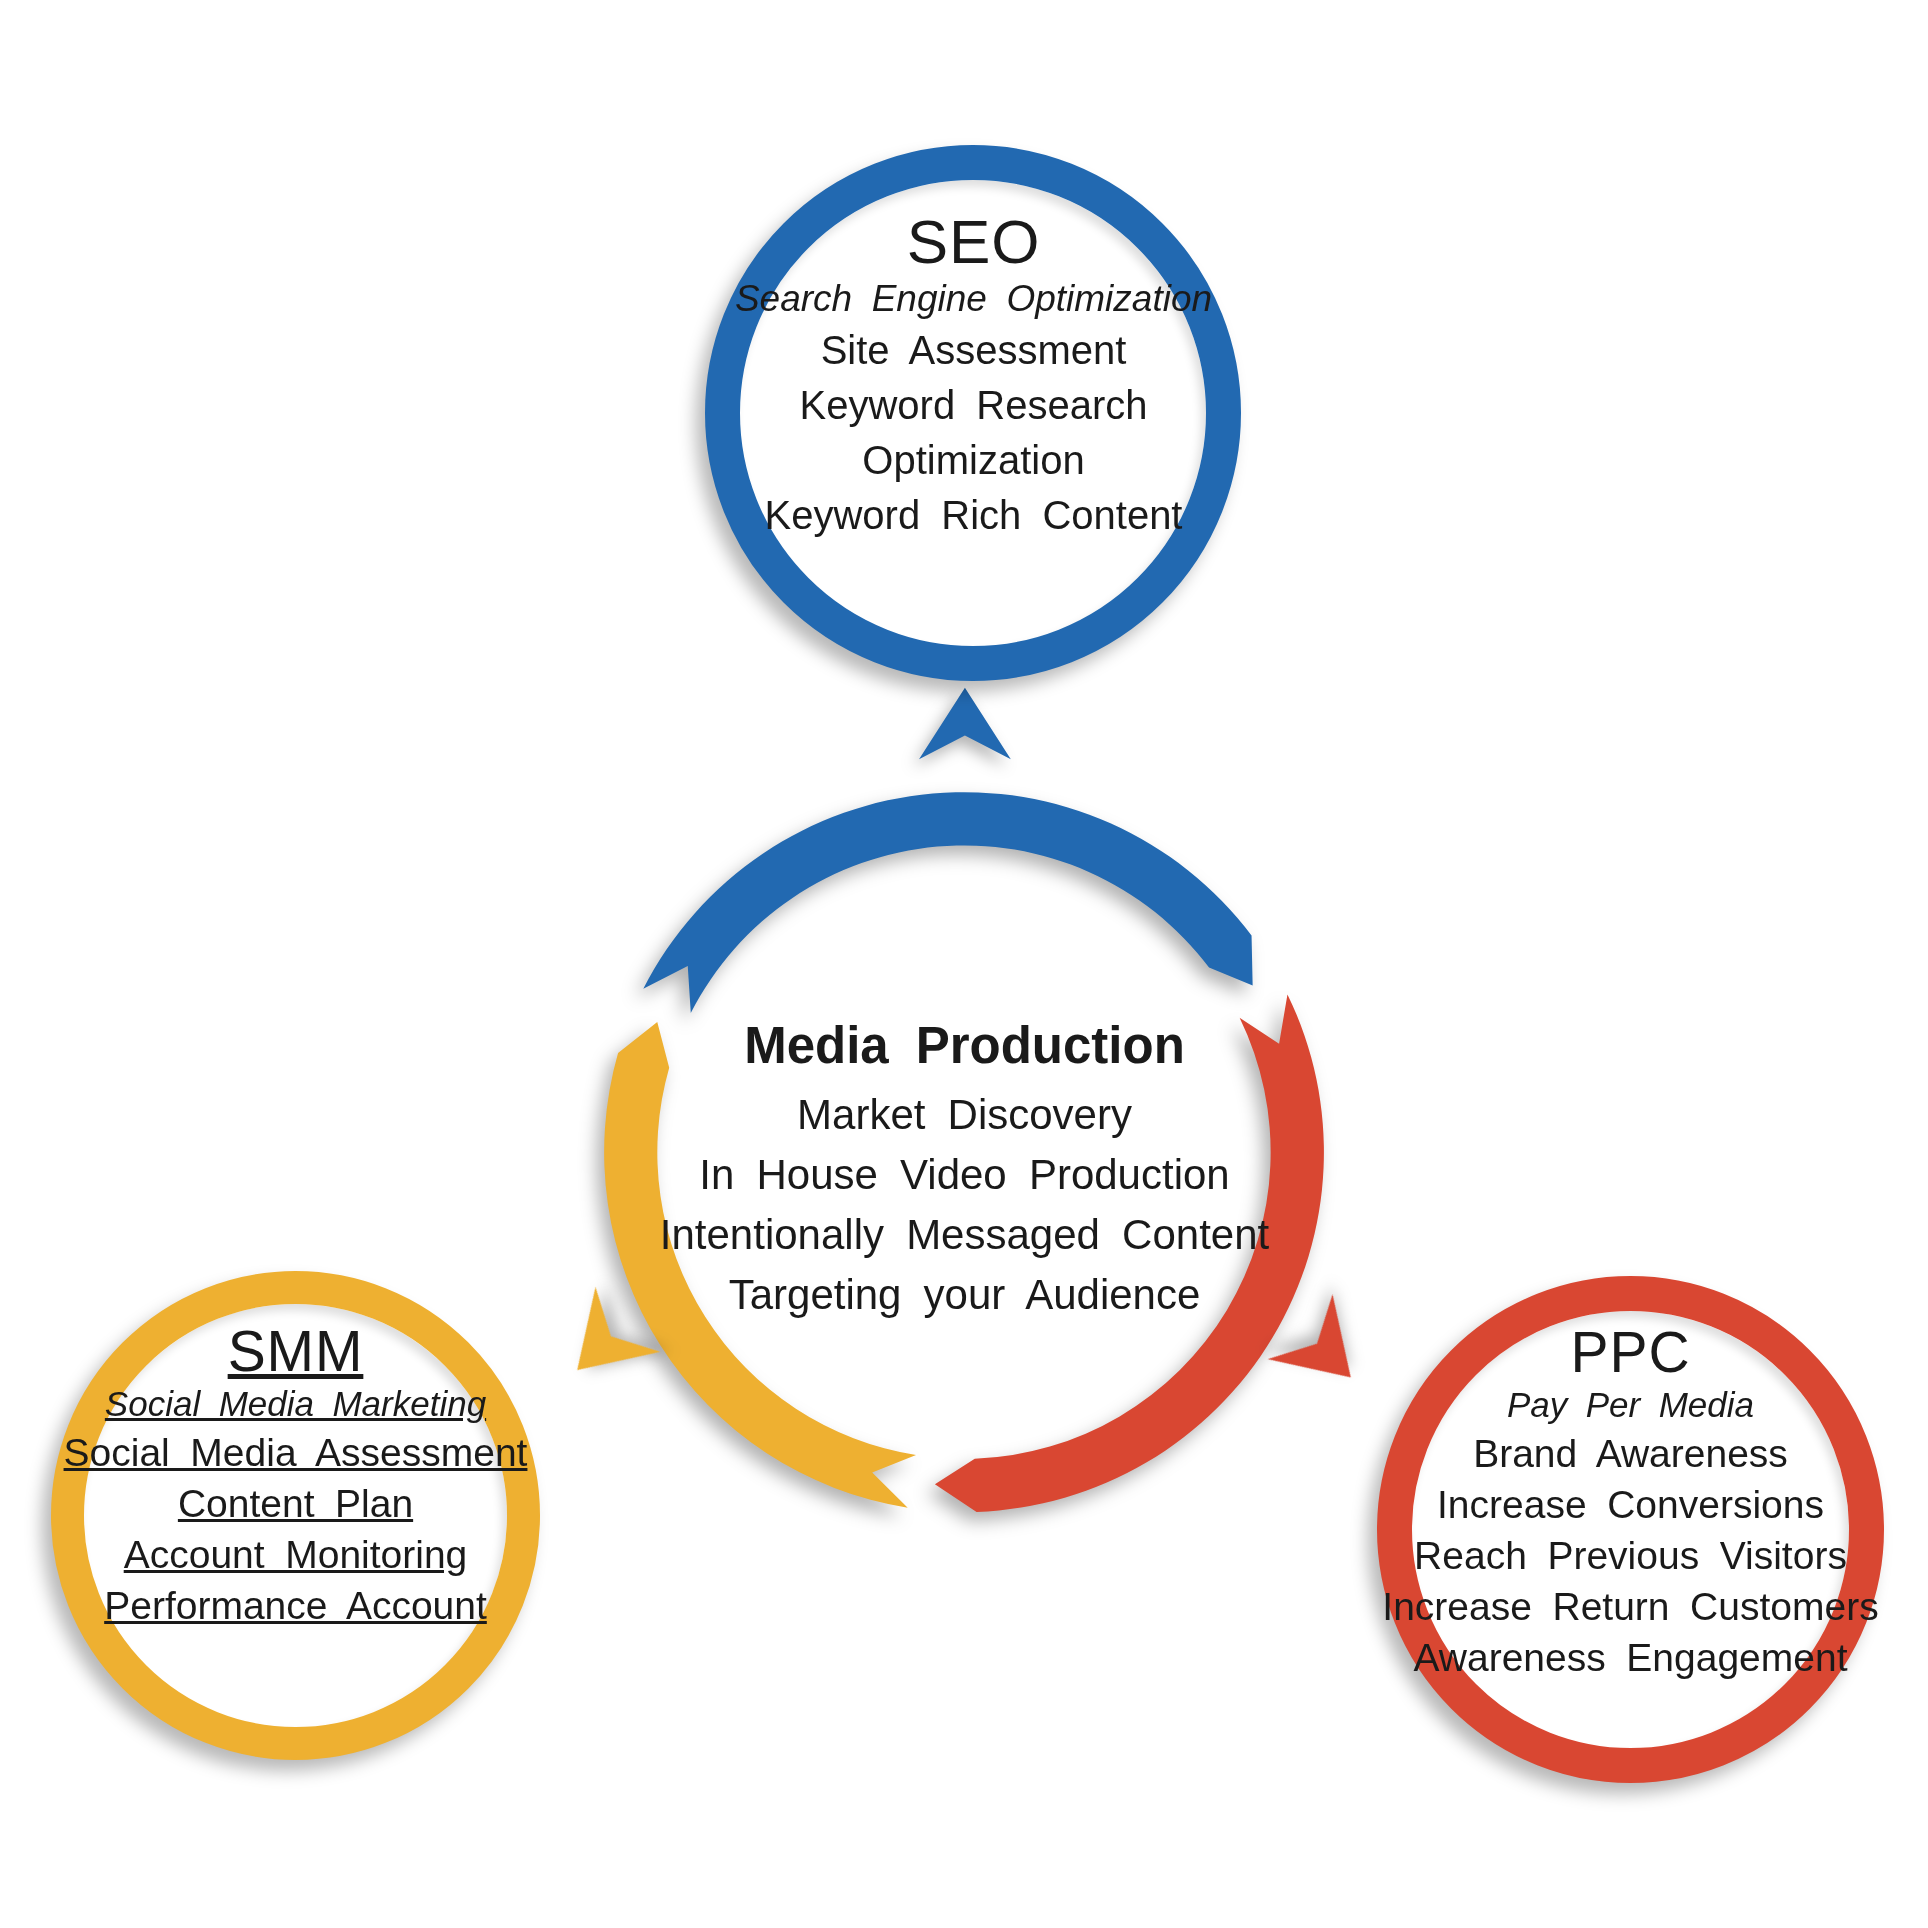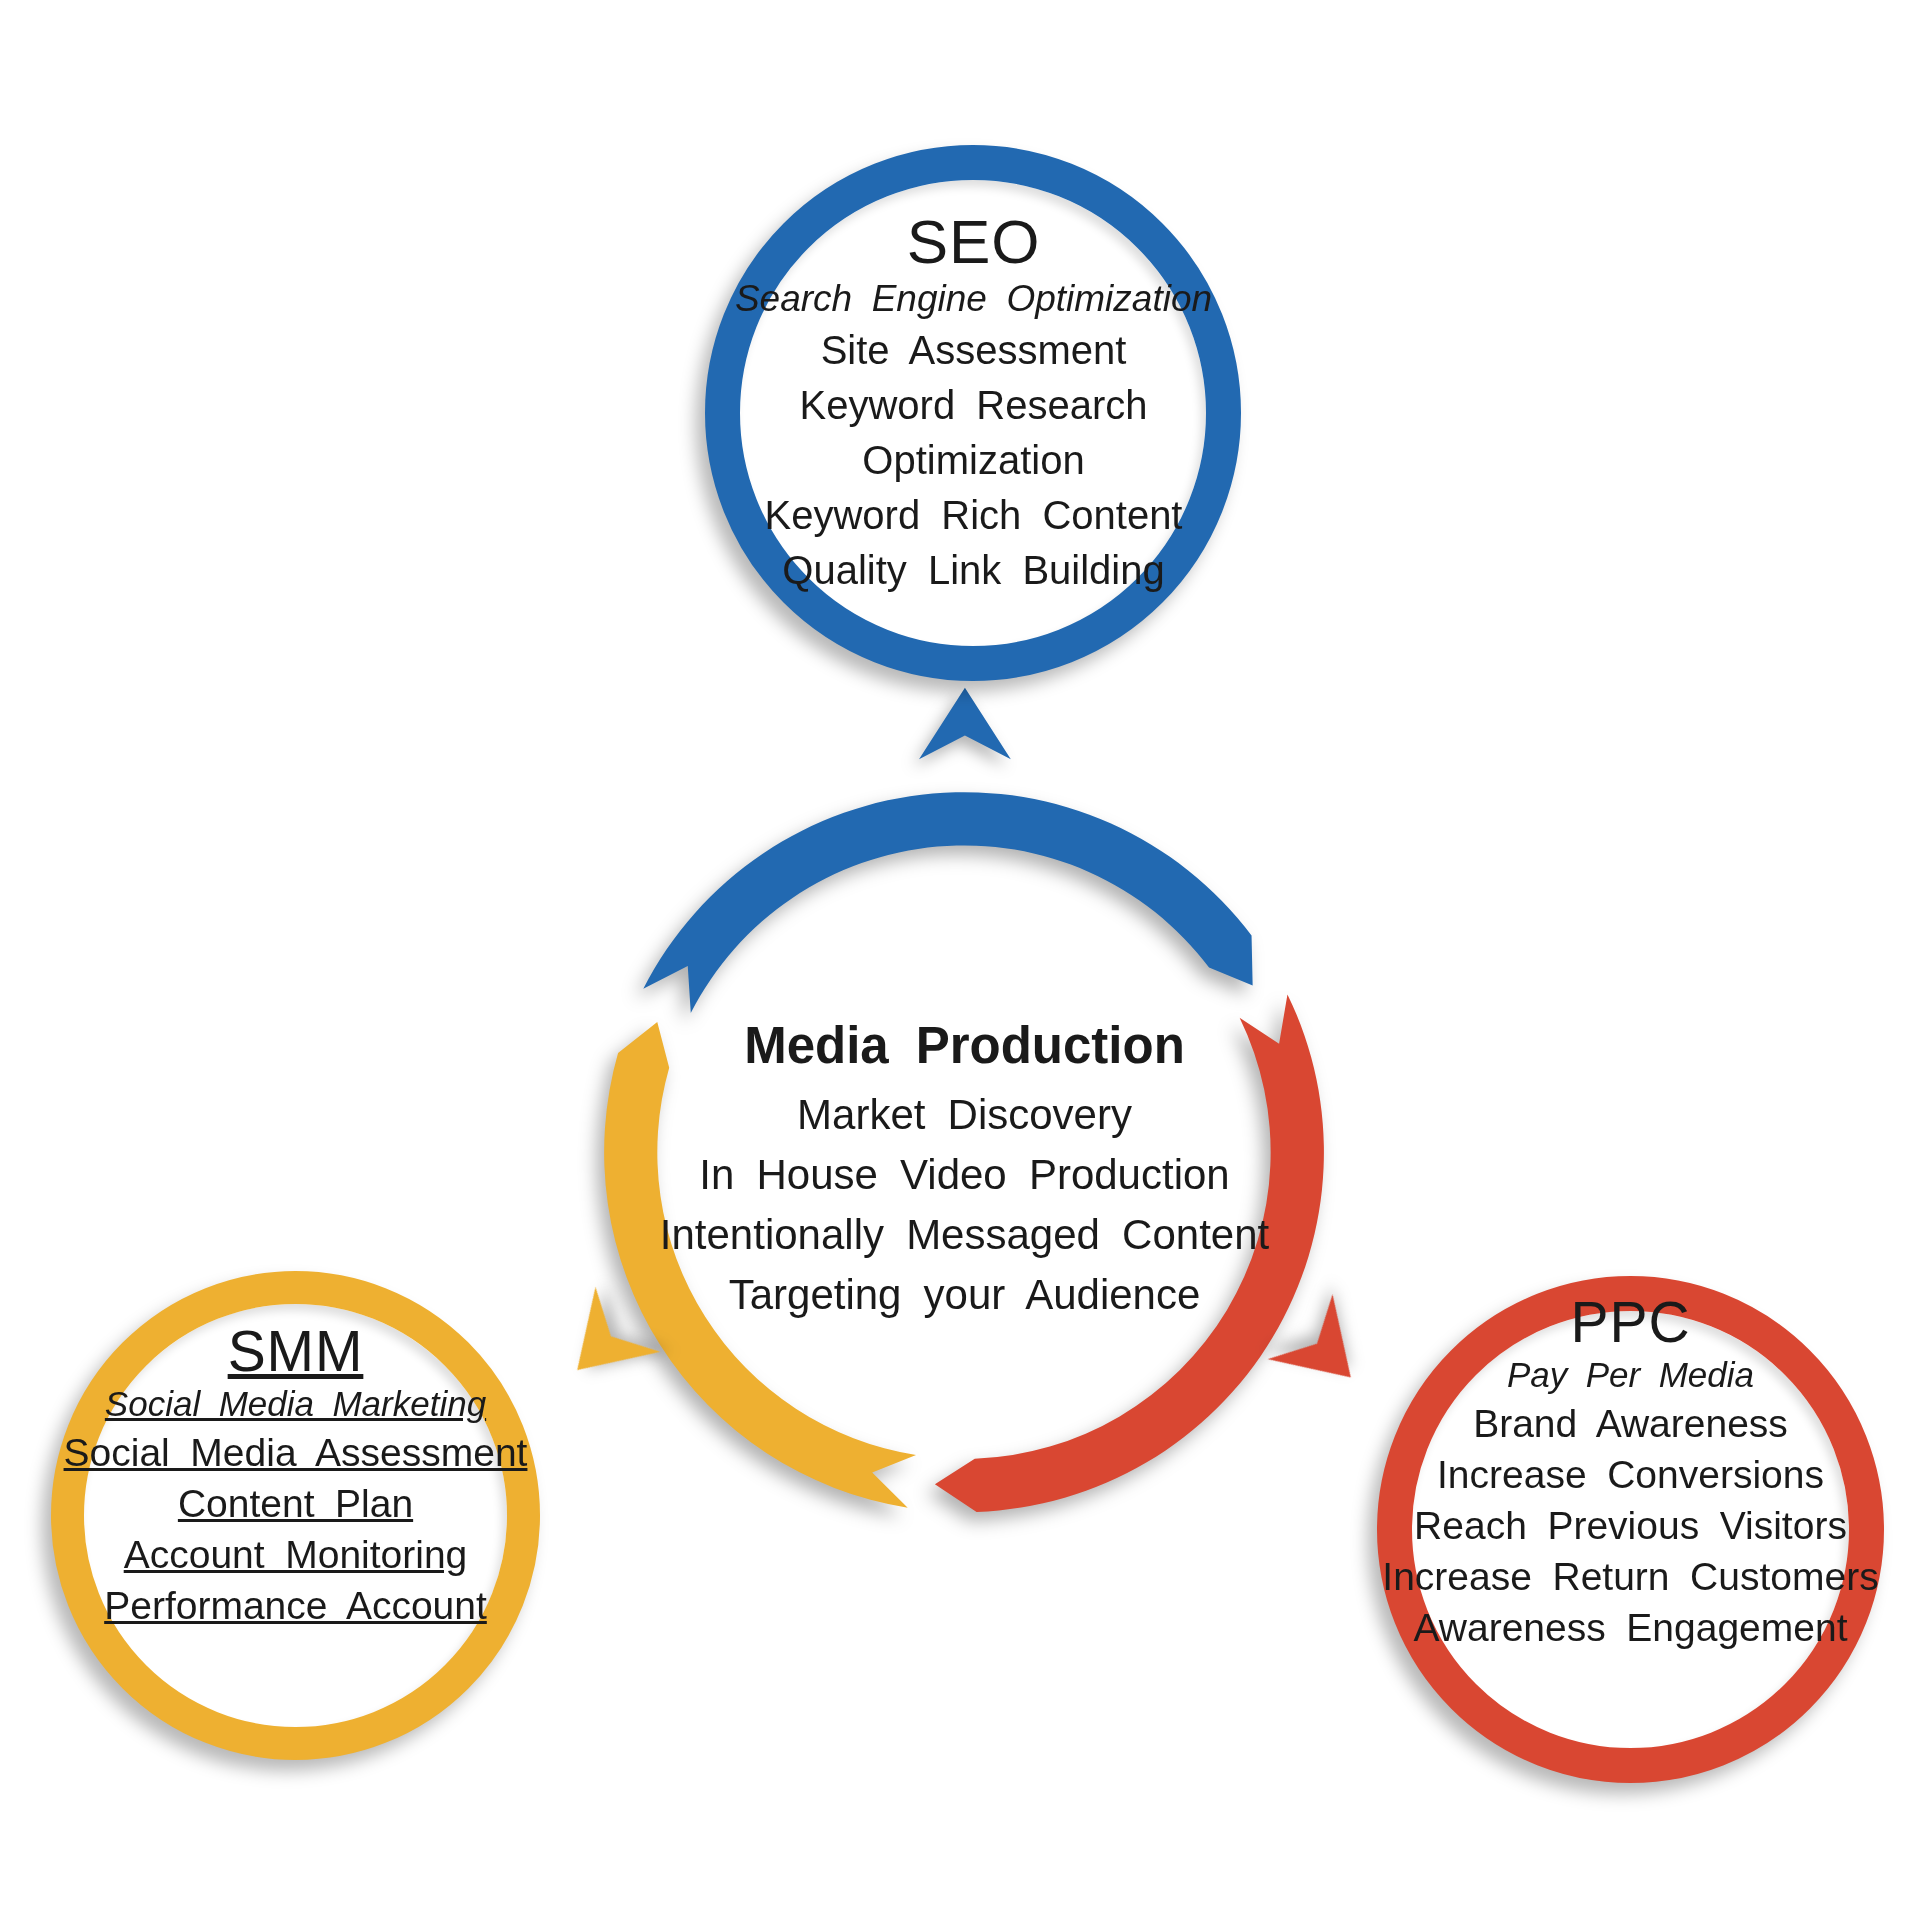--- a/index.html
+++ b/index.html
@@ -31,21 +31,21 @@
   .seo-text .subtitle{font-size:37px;line-height:48px;}
   .seo-text .items{font-size:40px;}
   .seo-text .items div{line-height:55px;}
 
   .center-text{left:643px;top:1015px;width:643px;}
   .center-text .title{font-size:51px;line-height:61px;font-weight:700;letter-spacing:0;}
   .center-text .items{font-size:42px;margin-top:9px;}
   .center-text .items div{line-height:60px;}
 
   .smm-text{left:29px;top:1322px;width:533px;text-decoration:underline;}
-  .ppc-text{left:1364px;top:1293px;width:533px;}
+  .ppc-text{left:1364px;top:1323px;width:533px;}
   .smm-text .title,.ppc-text .title{font-size:57px;line-height:59px;}
   .smm-text .subtitle,.ppc-text .subtitle{font-size:35px;line-height:46px;}
   .smm-text .items,.ppc-text .items{font-size:39px;}
   .smm-text .items div,.ppc-text .items div{line-height:51px;}
 </style>
 </head>
 <body>
 
 <div id="stage">
 
@@ -80,21 +80,20 @@
   <div class="circle ppc" style="border-color: rgb(217, 71, 50);"></div>
 
   <div class="tblock seo-text">
     <div class="title">SEO</div>
     <div class="subtitle">Search Engine Optimization</div>
     <div class="items">
       <div>Site Assessment</div>
       <div>Keyword Research</div>
       <div>Optimization</div>
       <div>Keyword Rich Content</div>
-      <div>Quality Link Building</div>
     </div>
   </div>
 
   <div class="tblock center-text">
     <div class="title">Media Production</div>
     <div class="items">
       <div>Market Discovery</div>
       <div>In House Video Production</div>
       <div>Intentionally Messaged Content</div>
       <div>Targeting your Audience</div>

